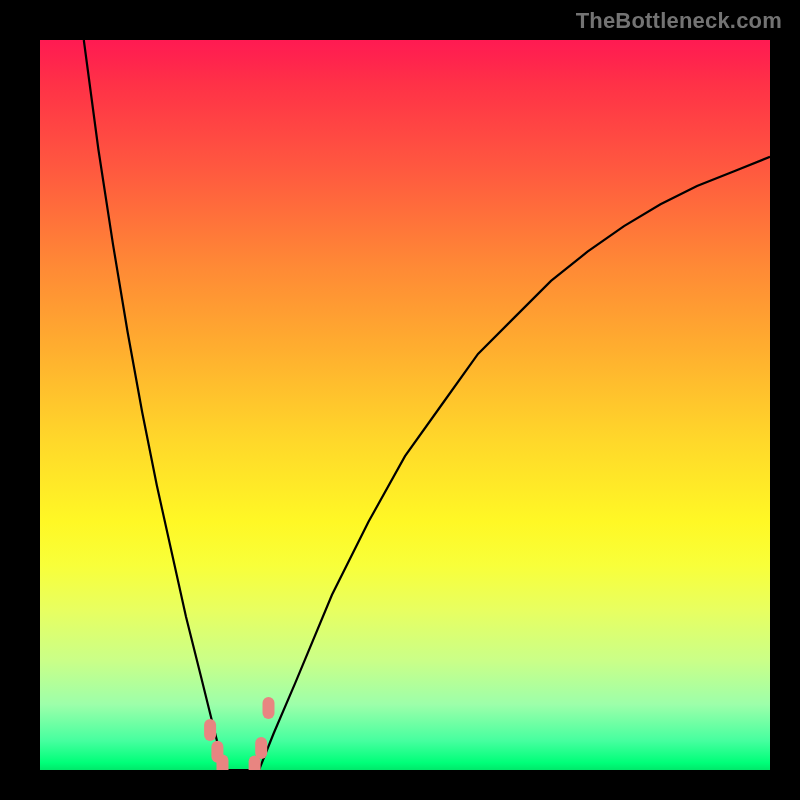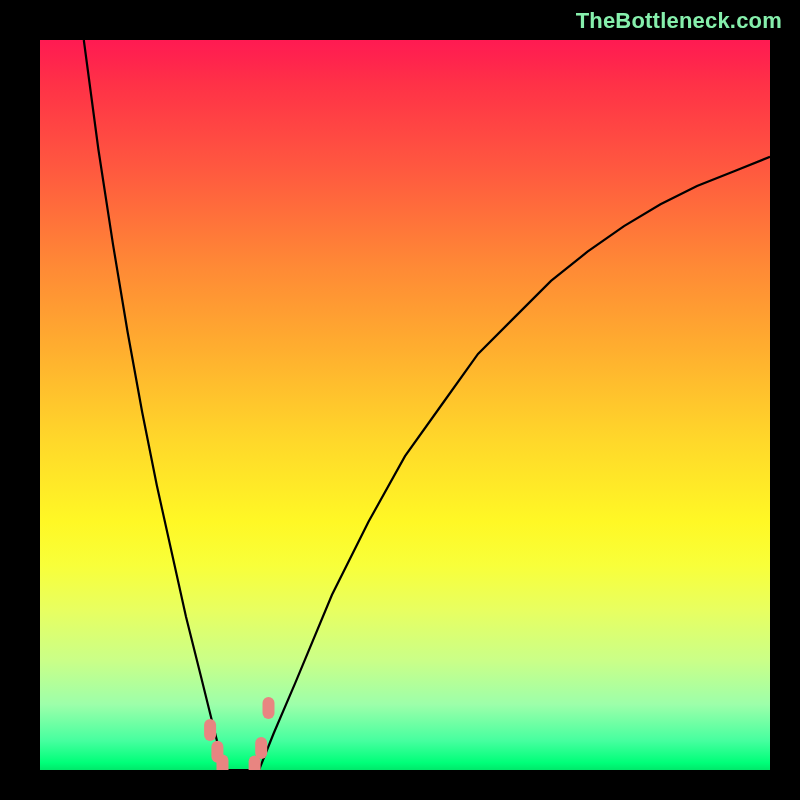--- a/index.html
+++ b/index.html
@@ -48,21 +48,21 @@
     width: 730px;
     height: 730px;
   }
   .watermark {
     position: absolute;
     right: 18px;
     top: 8px;
     font-family: Arial, Helvetica, sans-serif;
     font-size: 22px;
     font-weight: 600;
-    color: #86efac;
+    color: #737373;
     letter-spacing: 0.2px;
   }
 </style>
 </head>
 <body>
 
 <div class="frame">
   <div class="plot-area">
     <svg class="curve" viewBox="0 0 730 730" preserveAspectRatio="none">
       <path d="M43.8 0.0 L58.4 109.5 L73.0 204.4 L87.6 292.0 L102.2 372.3 L116.8 445.3 L131.4 511.0 L146.0 576.7 L160.6 635.1 L171.5 678.9 L178.8 708.1 L186.2 730.0 L193.5 730.0 L211.7 730.0 L219.0 730.0 L233.6 693.5 L255.5 642.4 L292.0 554.8 L328.5 481.8 L365.0 416.1 L401.5 365.0 L438.0 313.9 L474.5 277.4 L511.0 240.9 L547.5 211.7 L584.0 186.1 L620.5 164.3 L657.0 146.0 L693.5 131.4 L730.0 116.8 " fill="none" stroke="#000" stroke-width="2.2"></path>

